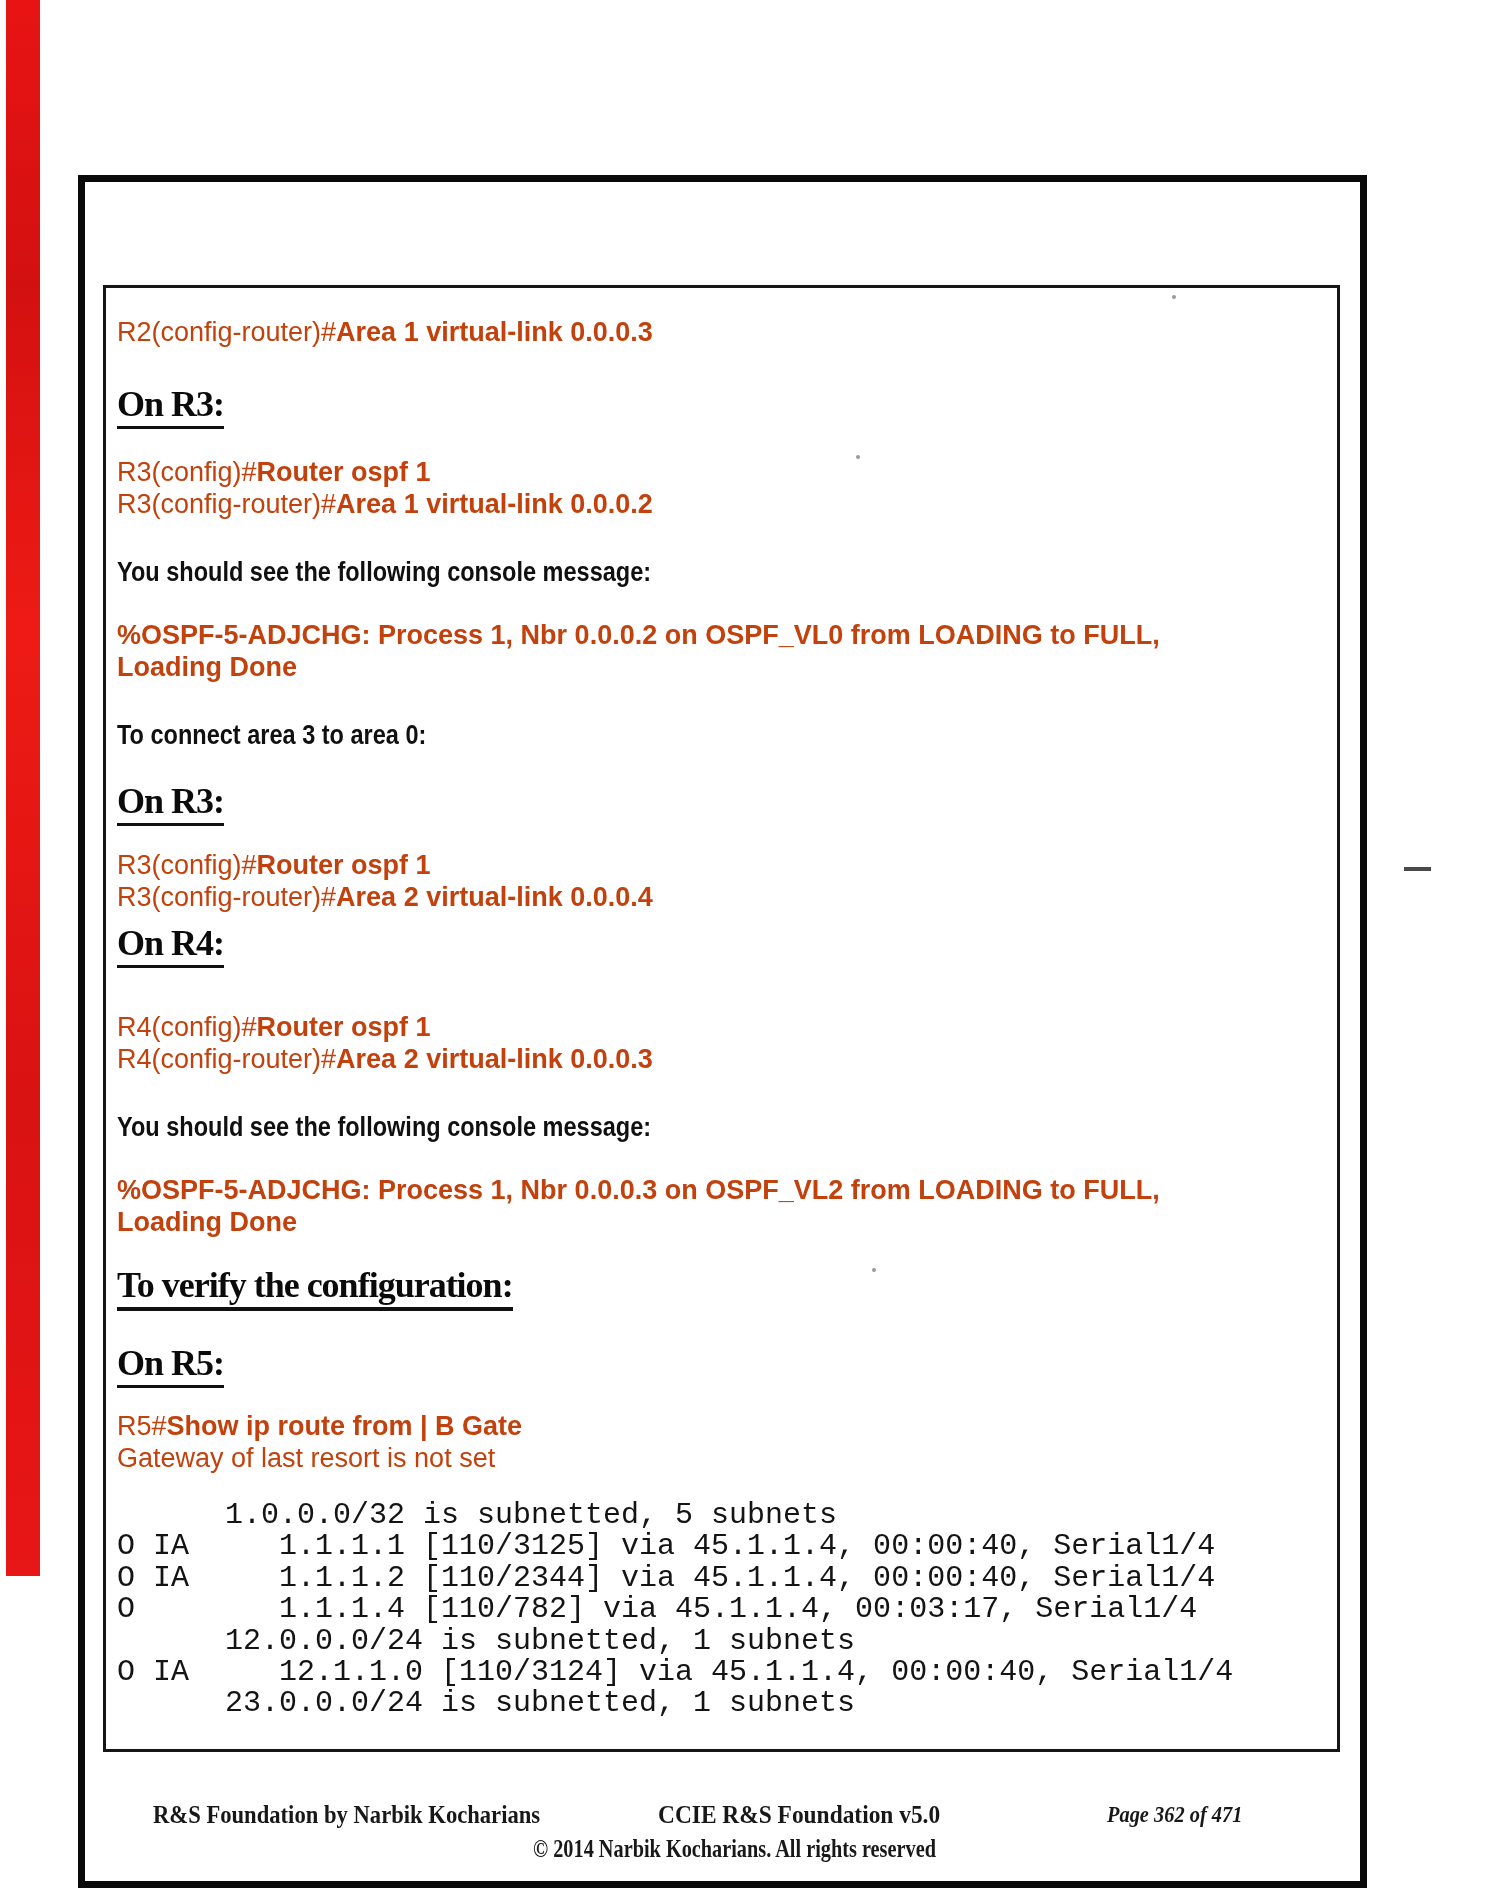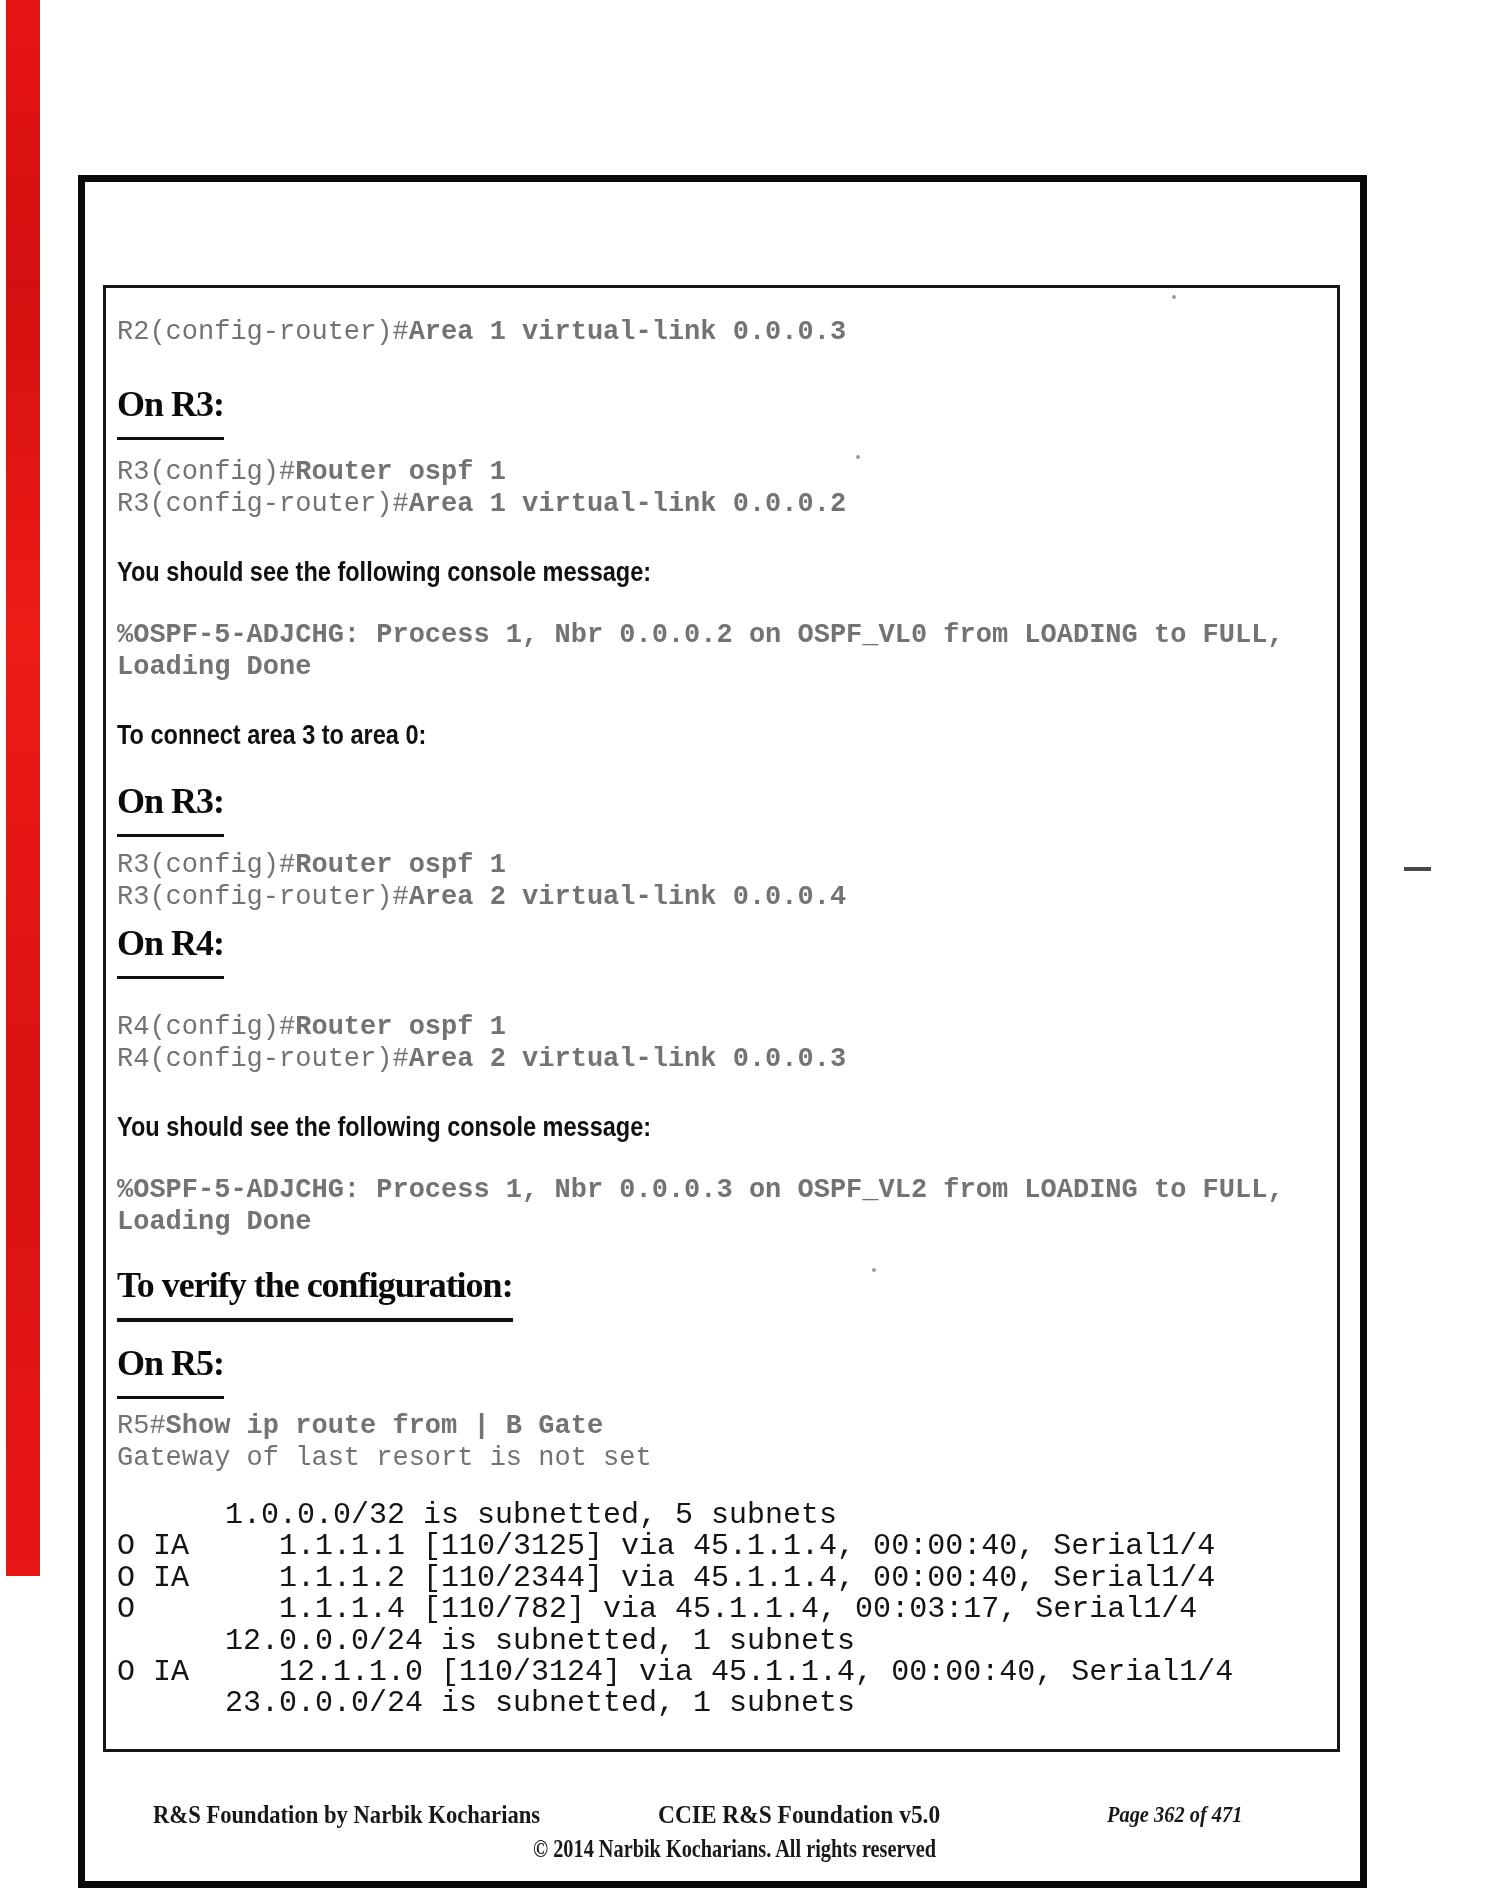--- a/index.html
+++ b/index.html
@@ -17,30 +17,30 @@
     position:absolute;left:78px;top:175px;width:1289px;height:1713px;
     border:7px solid #0a0a0a;box-sizing:border-box;background:#ffffff;
   }
   
   .inner-box{
     position:absolute;left:103px;top:285px;width:1237px;height:1467px;
     border:3px solid #161616;box-sizing:border-box;background:#ffffff;
   }
   .mono-line{
     position:absolute;left:117px;
-    font-family:Liberation Mono, monospace;
-    font-size:27px;line-height:32px;color:#737373;white-space:pre;
+    font-family:Liberation Sans, sans-serif;
+    font-size:27px;line-height:32px;color:#c2410c;white-space:pre;
   }
   .mono-line .cmd{font-weight:bold;}
   .mono-bold{font-weight:bold;}
   .heading{
     position:absolute;left:117px;
     font-family:"Liberation Serif",serif;font-weight:bold;font-size:36px;
     letter-spacing:-1px;color:#0b0b0b;line-height:38px;
-    border-bottom:3px solid #101010;padding-bottom:14px;display:inline-block;
+    border-bottom:3px solid #101010;padding-bottom:3px;display:inline-block;
   }
   .heading.thick{border-bottom-width:4px;}
   .note{
     position:absolute;left:117px;
     font-family:"Liberation Sans",sans-serif;font-weight:bold;font-size:28px;
     color:#101010;transform:scaleX(0.84);transform-origin:left top;white-space:pre;
   }
   .route-block{
     position:absolute;left:117px;top:1500px;margin:0;
     font-family:"Liberation Mono","DejaVu Sans Mono",monospace;

